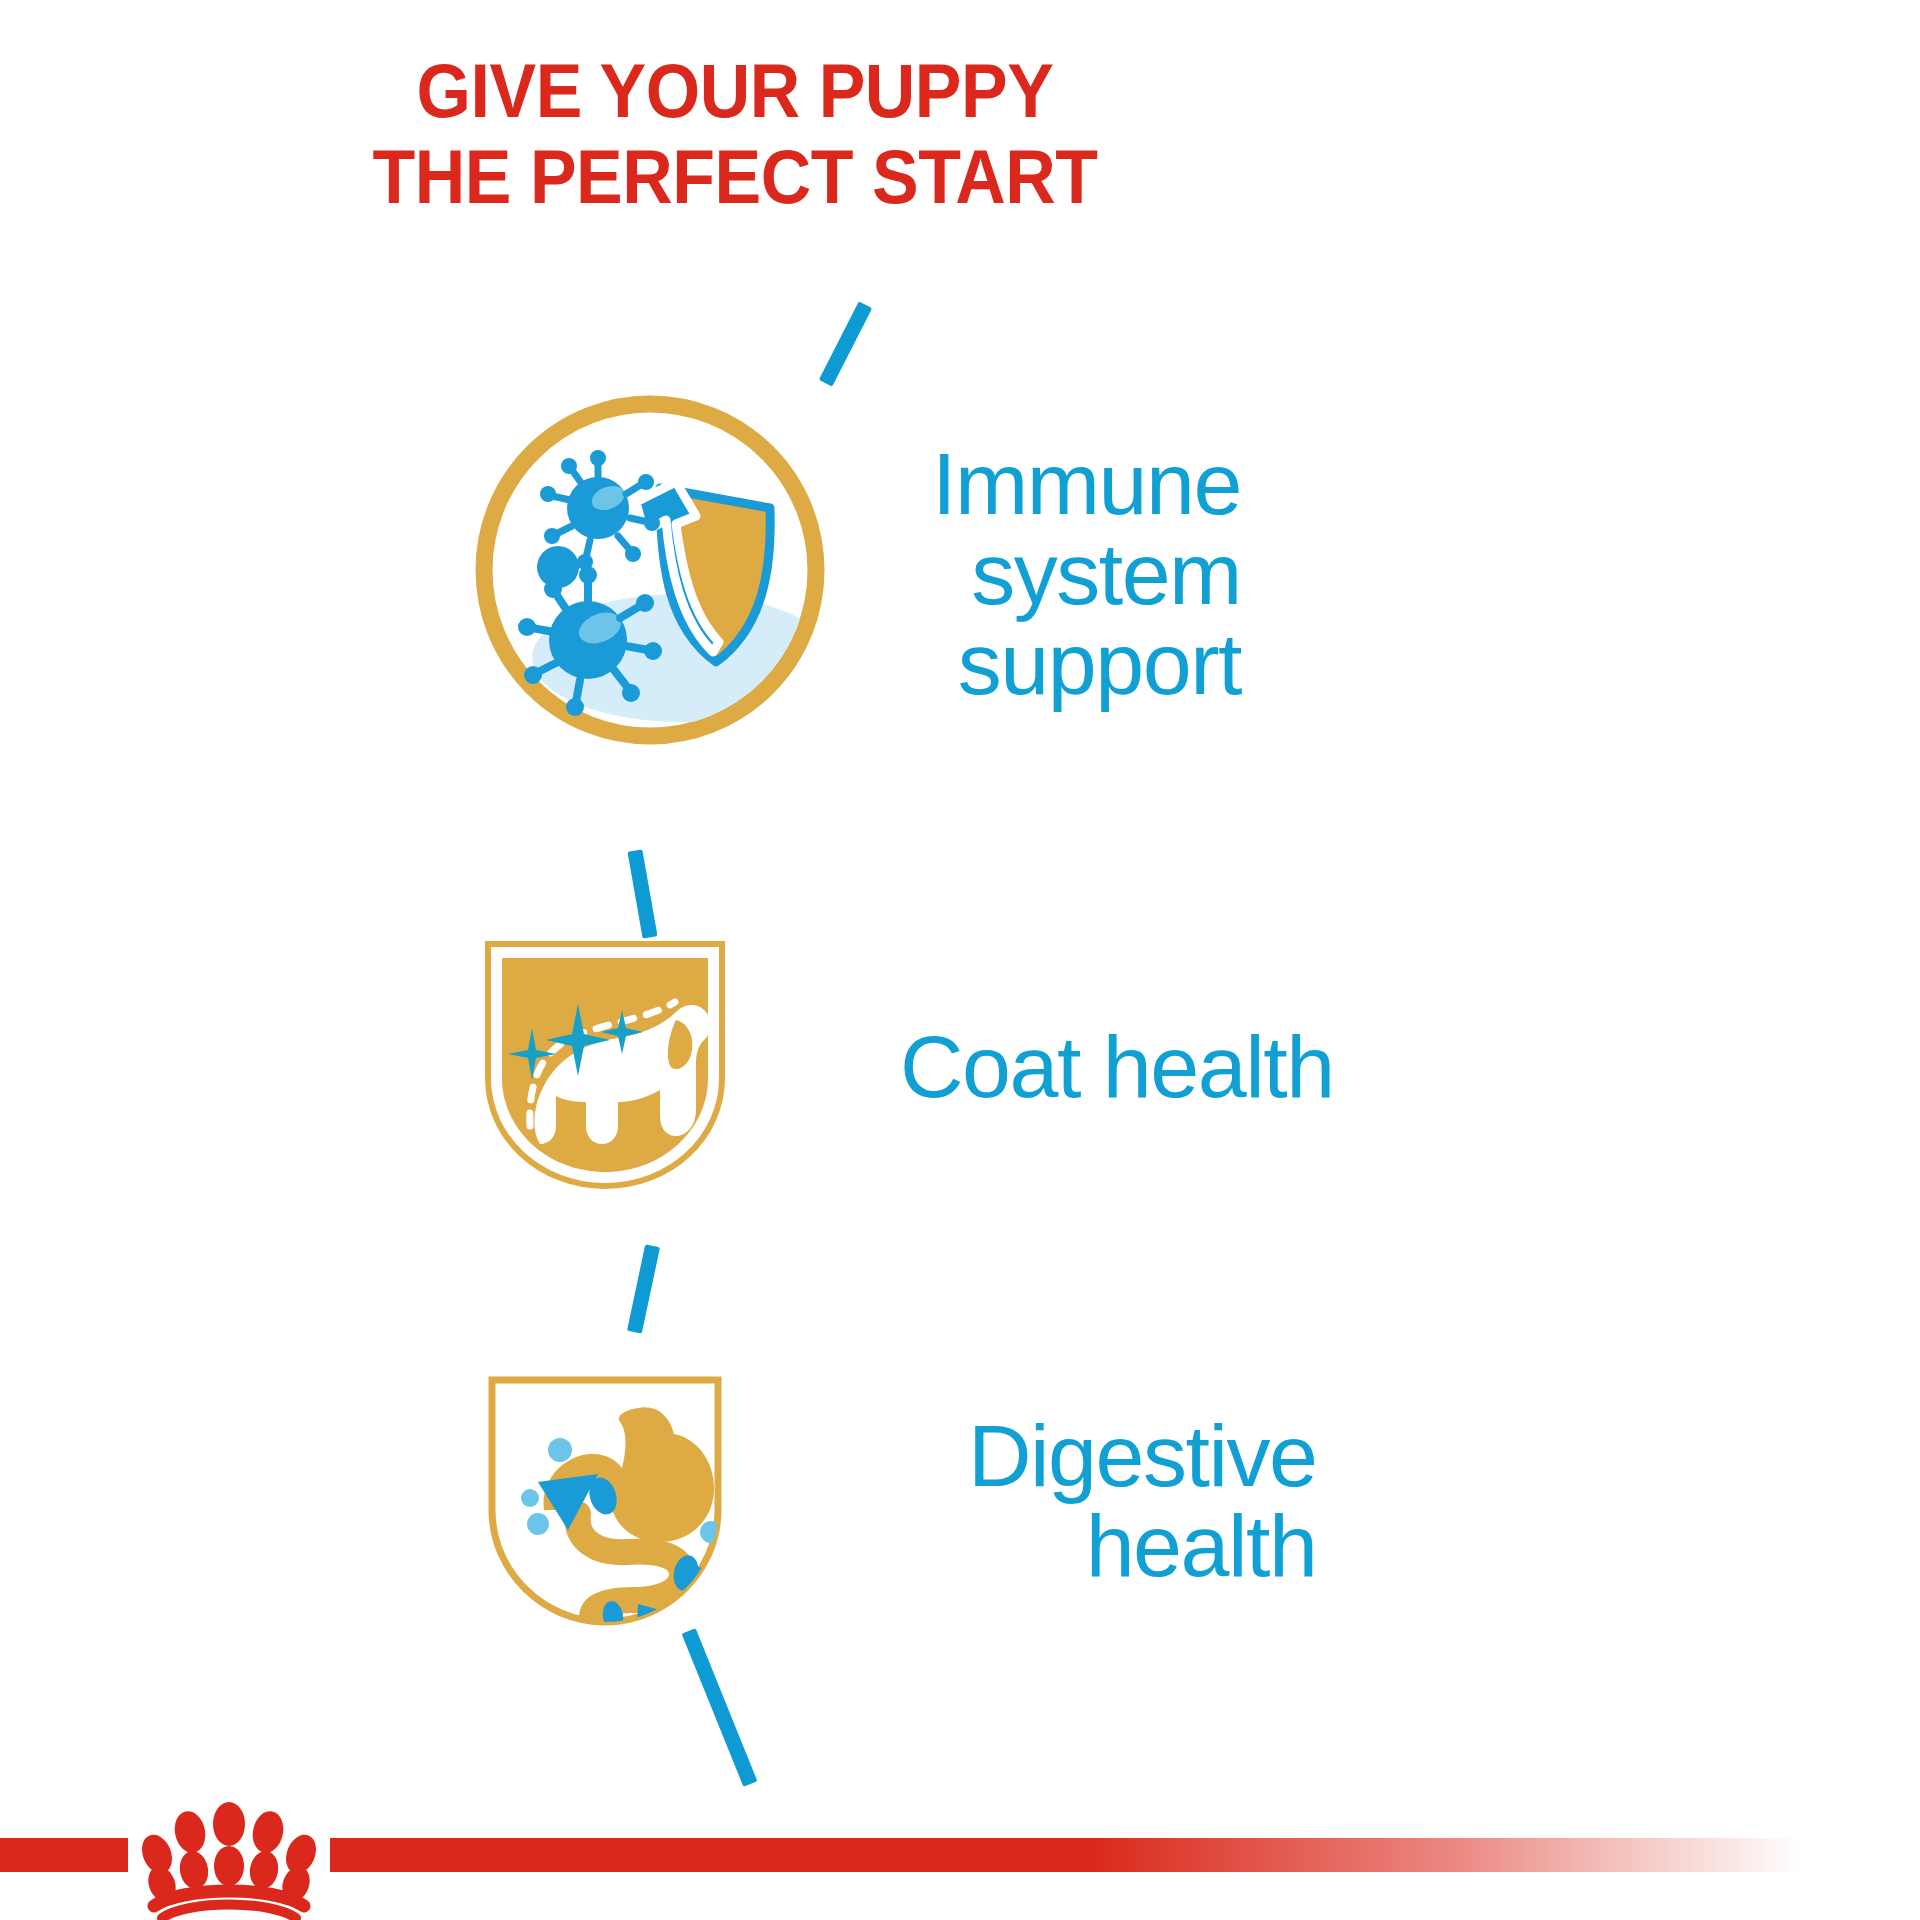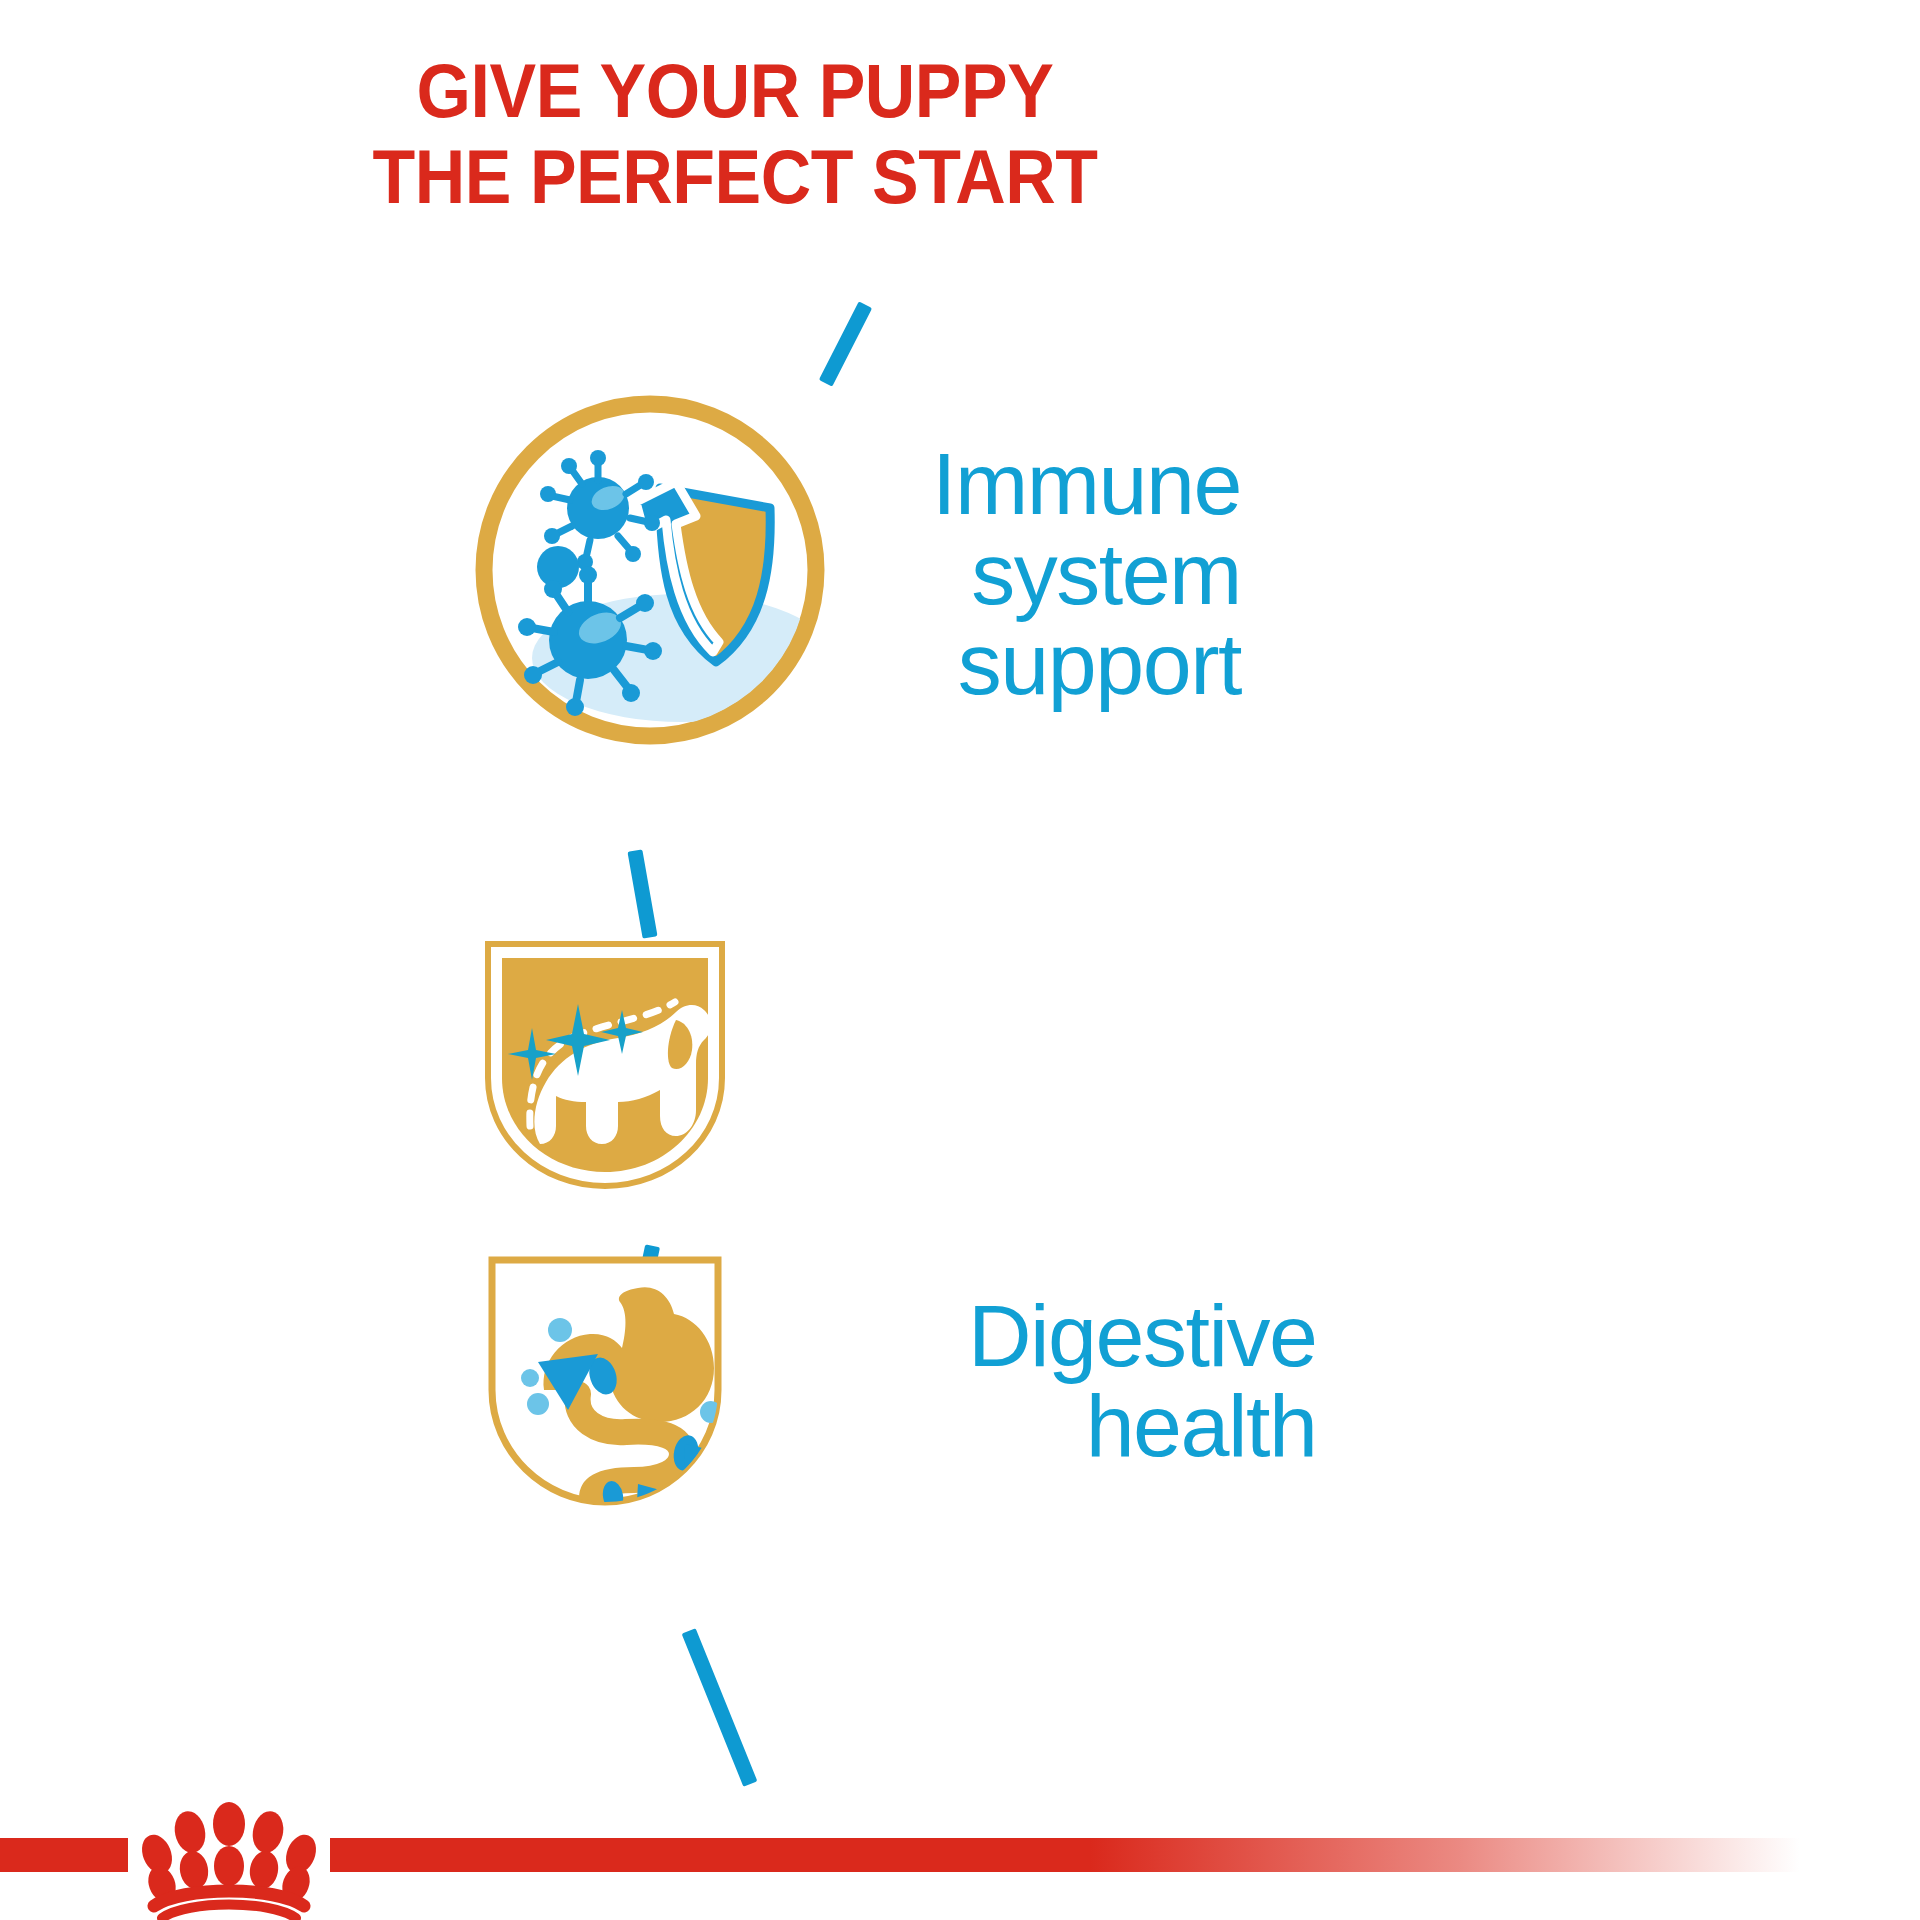--- a/index.html
+++ b/index.html
@@ -55,21 +55,21 @@
     white-space: pre-line;
     text-align: right;
   }
 
   #row-immune   { top: 390px;  left: 470px; }
   #row-immune .feature-label { margin-left: 102px; margin-top: 4px; font-size: 88px; }
 
   #row-coat     { top: 930px;  left: 470px; }
   #row-coat .feature-label { margin-left: 160px; font-size: 88px; }
 
-  #row-digest   { top: 1244px; left: 470px; }
+  #row-digest   { top: 1364px; left: 470px; }
   #row-digest .feature-label { margin-left: 228px; font-size: 88px; }
 
   
   .connector {
     position: absolute;
     background: #0e9ad2;
     border-radius: 2px;
   }
   #conn-top    { left: 838px;  top: 300px;  width: 15px; height: 88px;  transform: rotate(27deg); }
   #conn-1-2    { left: 635px;  top: 850px;  width: 15px; height: 88px;  transform: rotate(-10deg); }
@@ -197,20 +197,21 @@
 
       <path d="M206 90 C216 92 224 104 222 120 C220 134 210 142 202 138 C196 134 196 110 206 90 Z" fill="#ddaa44"></path>
 
       <g fill="#17a1c9">
         <path d="M62 98 L66 120 L86 124 L66 128 L62 150 L58 128 L38 124 L58 120 Z"></path>
         <path d="M108 74 L114 104 L140 110 L114 116 L108 146 L102 116 L76 110 L102 104 Z"></path>
         <path d="M152 80 L156 98 L173 102 L156 106 L152 124 L148 106 L131 102 L148 98 Z"></path>
       </g>
     </svg>
   </div>
+  <div class="feature-label">Coat health</div>
 </div>
 
 <div class="feature-row" id="row-digest">
   <div class="feature-icon">
     <svg width="270" height="270" viewBox="0 0 270 270" xmlns="http://www.w3.org/2000/svg">
 
       <path d="M22 16 H248 V146 C248 208 196 258 135 258 C74 258 22 208 22 146 Z" fill="#ffffff" stroke="#ddaa44" stroke-width="7"></path>
       <clipPath id="clipDigest">
         <path d="M22 16 H248 V146 C248 208 196 258 135 258 C74 258 22 208 22 146 Z"></path>
       </clipPath>

